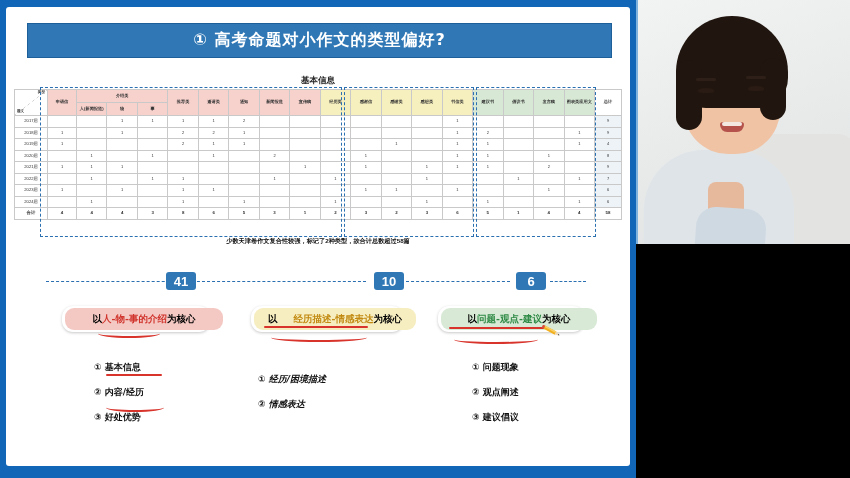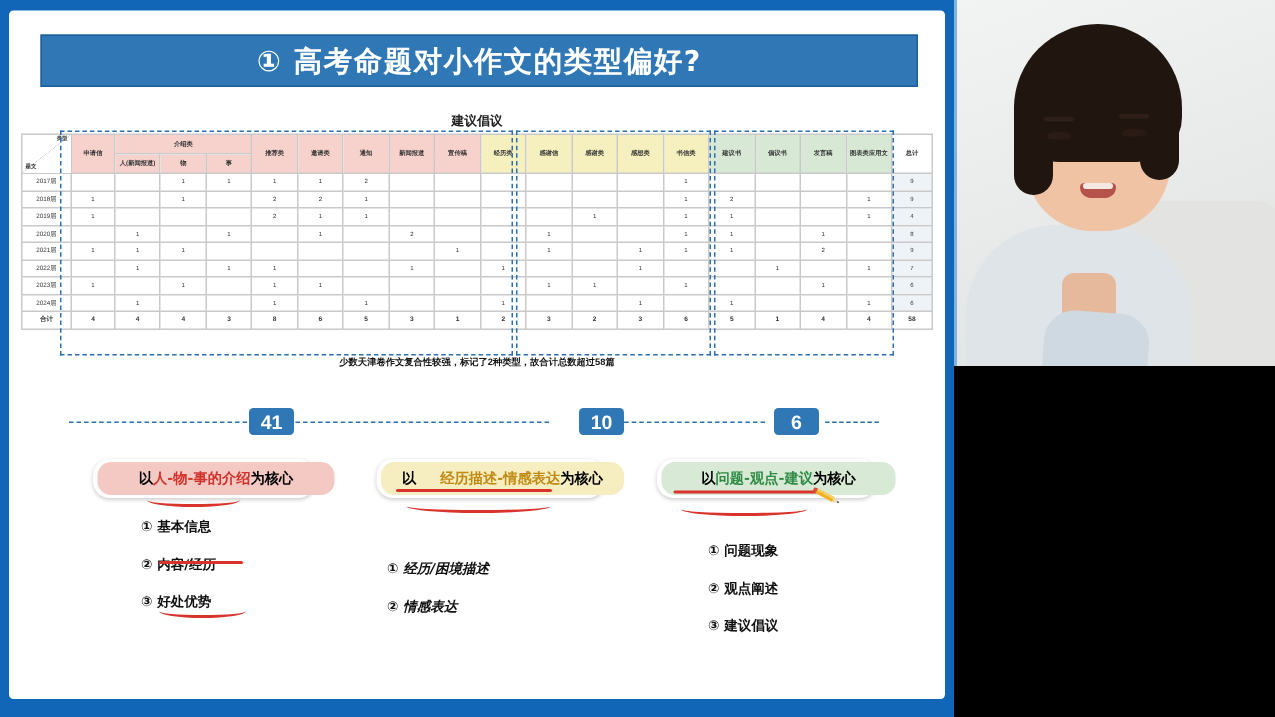--- a/index.html
+++ b/index.html
@@ -8,21 +8,21 @@
   .stage{position:relative;width:850px;height:478px;background:#000;}
 
   
   .slide{position:absolute;left:0;top:0;width:636px;height:478px;background:#1166b8;}
   .slide-inner{position:absolute;left:6px;top:7px;width:624px;height:459px;
                background:#fff;border-radius:3px;}
 
   .title-bar{position:absolute;left:21px;top:16px;width:583px;height:33px;
              background:#2f77b5;border:1px solid #1d5f99;
              display:flex;align-items:center;justify-content:center;}
-  .title-bar span{color:#fff;font-size:19px;font-weight:bold;letter-spacing:1px;
+  .title-bar span{color:#fff;font-size:16px;font-weight:bold;letter-spacing:1px;
                   font-family:"DejaVu Sans",sans-serif;}
 
   
   .tbl-wrap{position:absolute;left:8px;top:68px;width:608px;height:180px;}
   .dim-title{position:absolute;left:0;top:0;width:608px;text-align:center;
              font-size:8.5px;font-weight:bold;color:#222;}
   .tbl{position:absolute;left:0;top:14px;border-collapse:collapse;
        table-layout:fixed;width:608px;font-size:4px;color:#333;
        background:#fff;}
   .tbl td,.tbl th{border:0.5px solid #c9c9c9;height:10.5px;padding:0;
@@ -122,21 +122,21 @@
 <div class="stage">
 
   <div class="slide">
     <div class="slide-inner">
 
       <div class="title-bar">
         <span>① 高考命题对小作文的类型偏好?</span>
       </div>
 
       <div class="tbl-wrap">
-        <div class="dim-title">建议倡议</div>
+        <div class="dim-title">基本信息</div>
 
         <table class="tbl">
           <thead>
             <tr>
               <th class="corner hd" rowspan="2" style="width:32px">
                 <span class="d1"></span>
                 <span class="t1">类型</span>
                 <span class="t2">题文</span>
               </th>
               <th class="hd hd-pink" rowspan="2" style="width:28px">申请信</th>
@@ -370,32 +370,32 @@
         <div class="grp" style="left:462px;top:12px;width:118px;height:148px;"></div>
 
         <div class="note">少数天津卷作文复合性较强，标记了2种类型，故合计总数超过58篇</div>
       </div>
 
       <div class="dashline" style="left:40px;top:274px;width:320px;"></div>
       <div class="dashline" style="left:400px;top:274px;width:104px;"></div>
       <div class="dashline" style="left:544px;top:274px;width:36px;"></div>
 
       <div class="badge" style="left:160px;top:265px;">41</div>
-      <div class="badge" style="left:380px;top:265px;">10</div>
+      <div class="badge" style="left:368px;top:265px;">10</div>
       <div class="badge" style="left:510px;top:265px;">6</div>
 
       <div class="cshadow" style="left:56px;top:299px;width:148px;height:26px;"></div>
       <div class="cbox bg-pink" style="left:59px;top:301px;width:142px;">
         <span class="k">以</span>
           <span class="hl-pink">人-物-事的介绍</span>
           <span class="k">为核心</span>
       </div>
       <div class="arc" style="left:92px;top:322px;width:62px;"></div>
 
-      <div class="list" style="left:88px;top:338px;">
+      <div class="list" style="left:88px;top:354px;">
         <div>① 基本信息</div>
         <div>② 内容/经历</div>
         <div>③ 好处优势</div>
       </div>
       <div class="ul-red" style="left:100px;top:367px;width:56px;"></div>
       <div class="arc" style="left:100px;top:396px;width:58px;"></div>
 
       <div class="cshadow" style="left:245px;top:299px;width:152px;height:26px;"></div>
       <div class="cbox bg-yellow" style="left:248px;top:301px;width:146px;">
         <span class="k">以</span>

